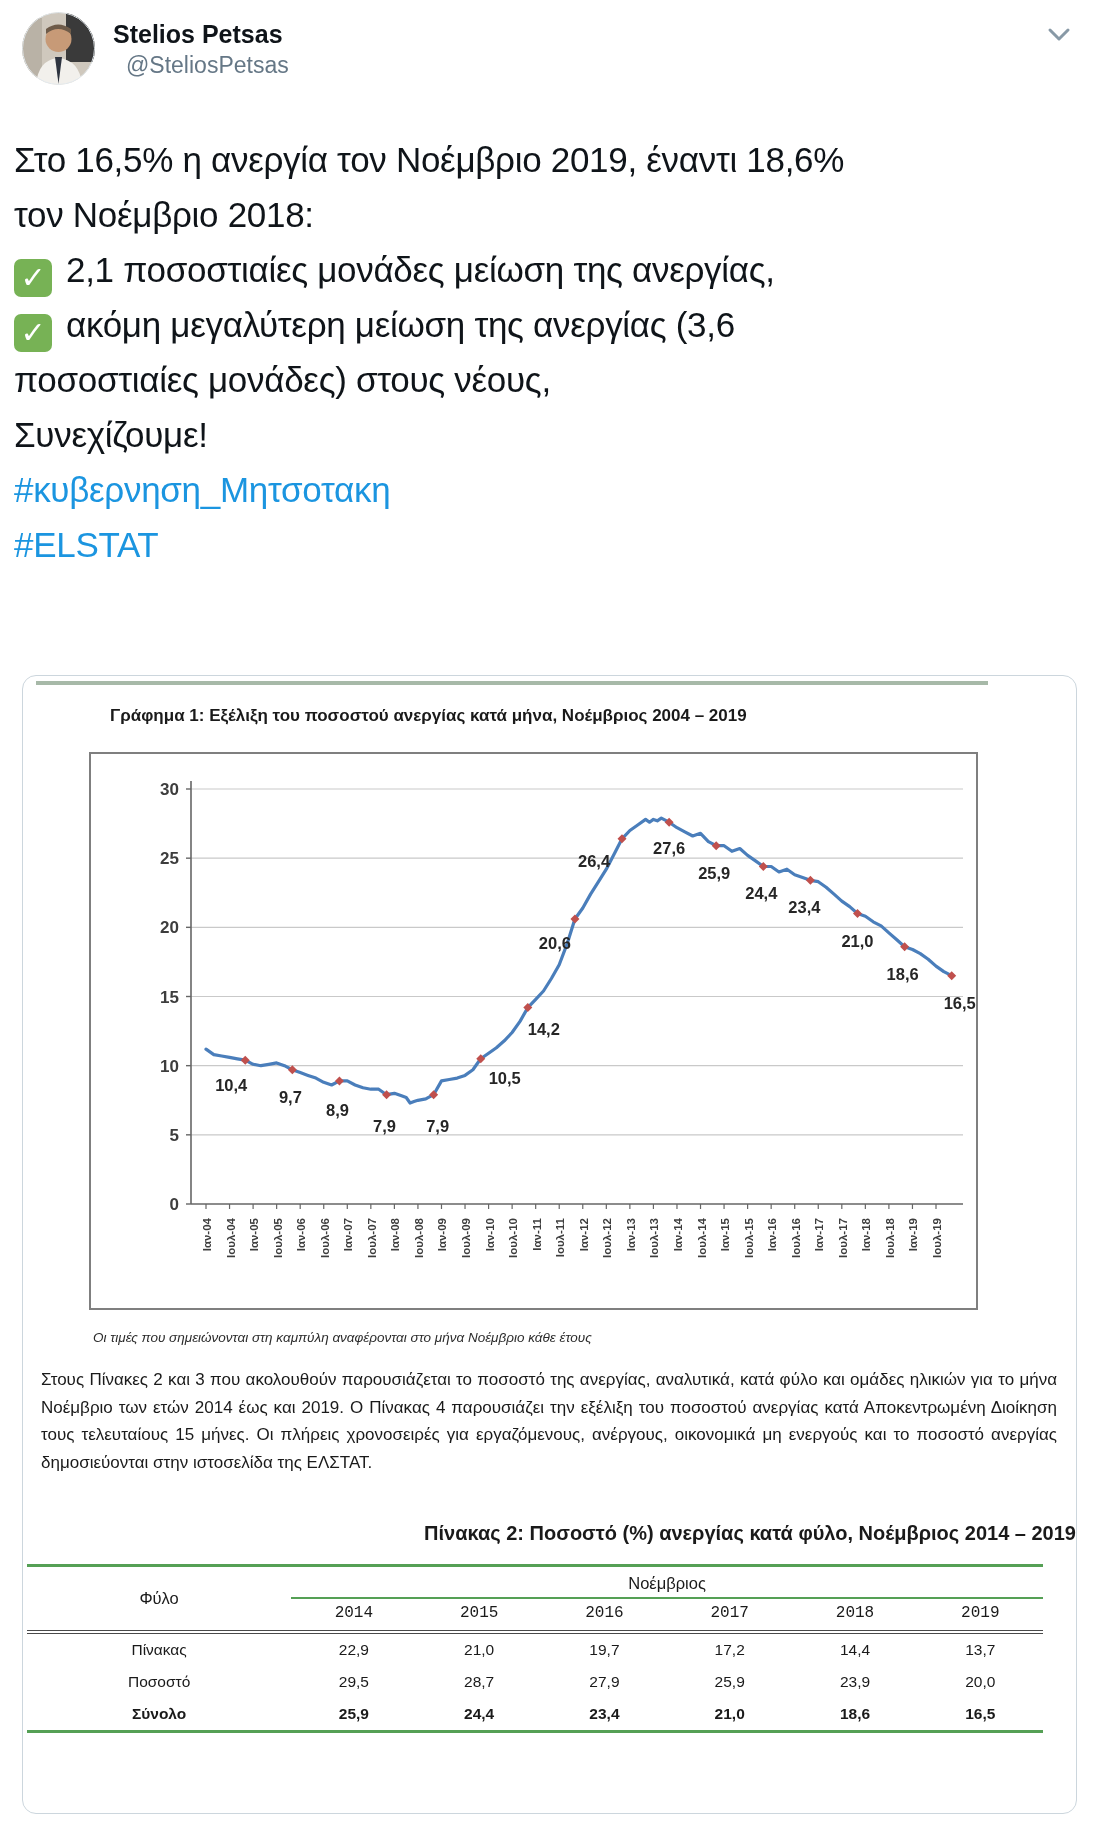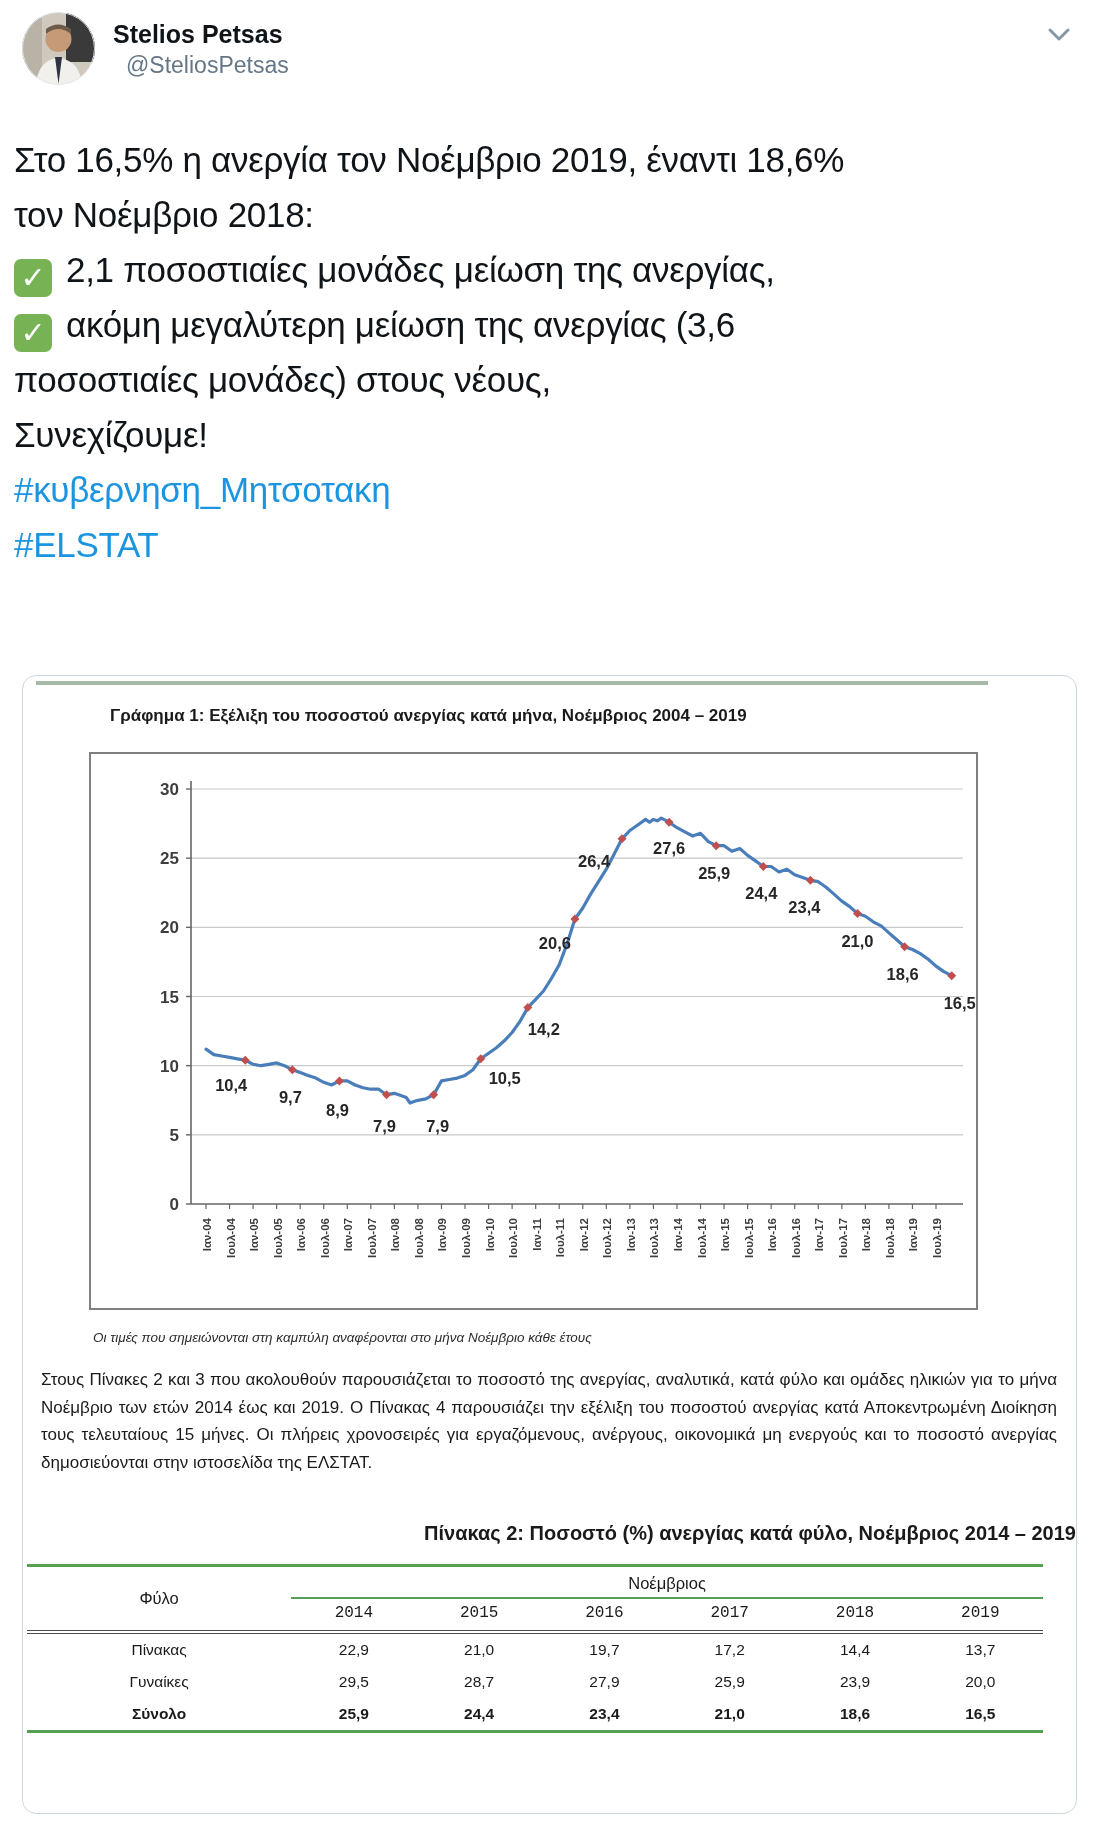--- a/index.html
+++ b/index.html
@@ -226,21 +226,21 @@
           <tr>
             <td>Πίνακας</td>
             <td>22,9</td>
             <td>21,0</td>
             <td>19,7</td>
             <td>17,2</td>
             <td>14,4</td>
             <td>13,7</td>
           </tr>
           <tr>
-            <td>Γυναίκες</td>
+            <td>Ποσοστό</td>
             <td>29,5</td>
             <td>28,7</td>
             <td>27,9</td>
             <td>25,9</td>
             <td>23,9</td>
             <td>20,0</td>
           </tr>
           <tr class="row-bold">
             <td>Σύνολο</td>
             <td>25,9</td>

